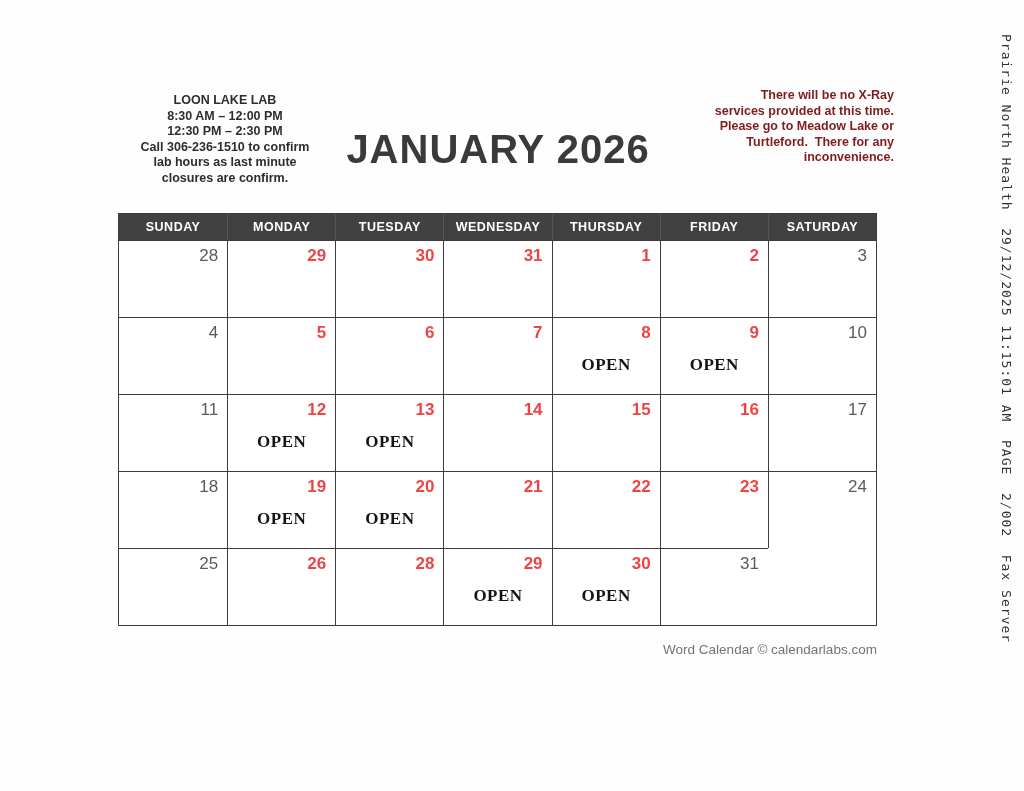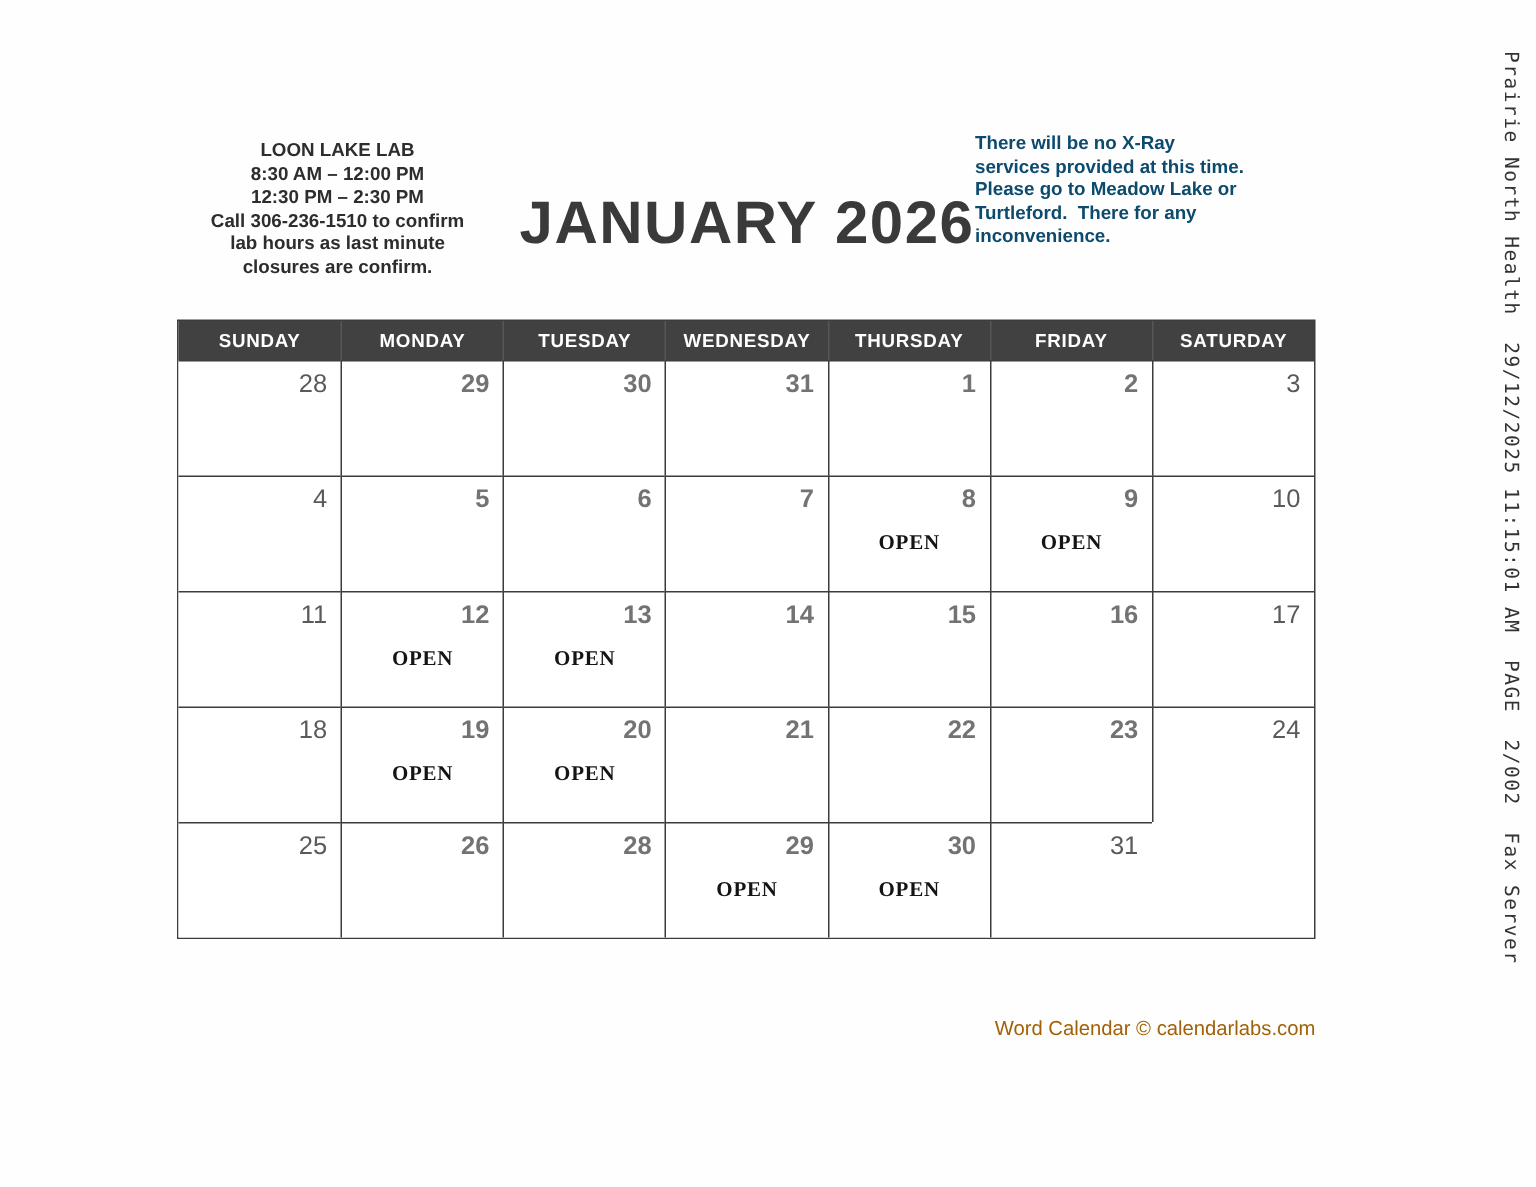--- a/index.html
+++ b/index.html
@@ -31,25 +31,25 @@
     font-weight: bold;
     font-size: 12.5px;
     line-height: 15.5px;
     color: #2d2d2d;
   }
   .info-right {
     position: absolute;
     left: 650px;
     top: 88px;
     width: 244px;
-    text-align: left;
+    text-align: right;
     font-weight: bold;
     font-size: 12.5px;
     line-height: 15.5px;
-    color: #0c4a6e;
+    color: #7f1d1d;
   }
   .info-line { white-space: pre; }
 
   .month-title {
     position: absolute;
     left: 330px;
     top: 127px;
     width: 336px;
     text-align: center;
     font-size: 40px;
@@ -98,45 +98,45 @@
     box-sizing: border-box;
     overflow: hidden;
   }
   .day-cell:nth-child(7n+1) { border-left: none; }
 
   .day-num {
     text-align: right;
     padding: 5px 9px 0 0;
     font-size: 17px;
     font-weight: bold;
-    color: #737373;
+    color: #ef4444;
     line-height: 19px;
   }
   .day-cell[data-muted="true"] .day-num {
     font-weight: 400;
     color: #5a5a5a;
   }
   .day-note {
     margin-top: 13px;
     text-align: center;
     font-family: "Liberation Serif", serif;
     font-weight: bold;
-    font-size: 14px;
+    font-size: 17px;
     letter-spacing: 0.5px;
     color: #141414;
   }
 
   .footer-credit {
     position: absolute;
     left: 618px;
-    top: 678px;
+    top: 642px;
     width: 304px;
     text-align: center;
     font-size: 13.5px;
-    color: #a16207;
+    color: #737373;
   }
 
   
   .fax-meta {
     position: absolute;
     top: 34px;
     right: 10px;
     writing-mode: vertical-rl;
     font-family: "DejaVu Sans Mono", "Liberation Mono", monospace;
     font-size: 13px;

